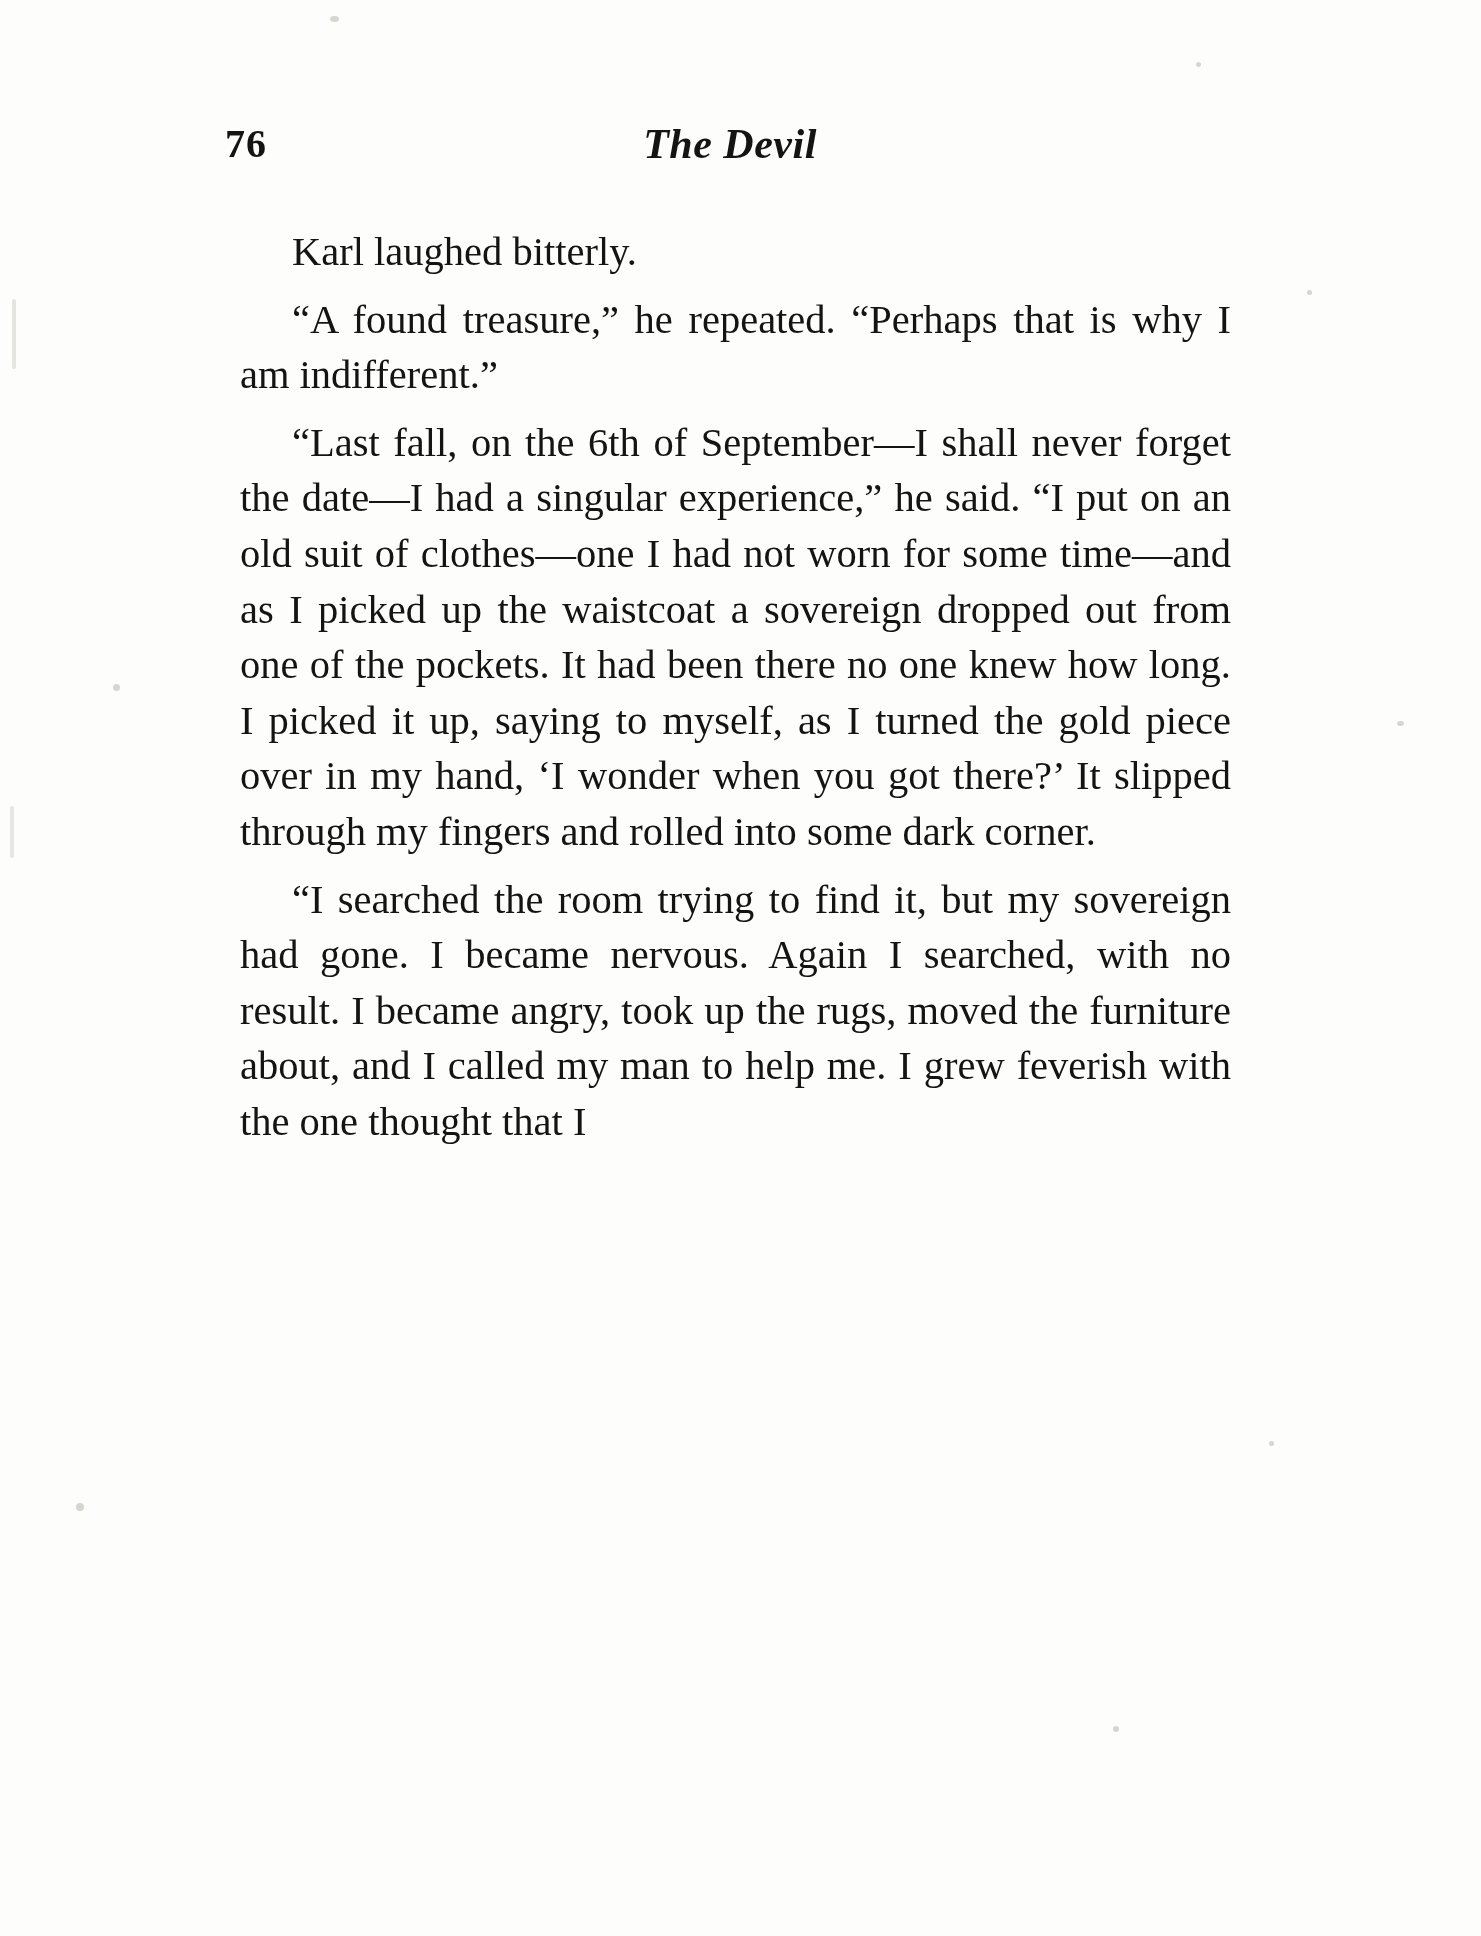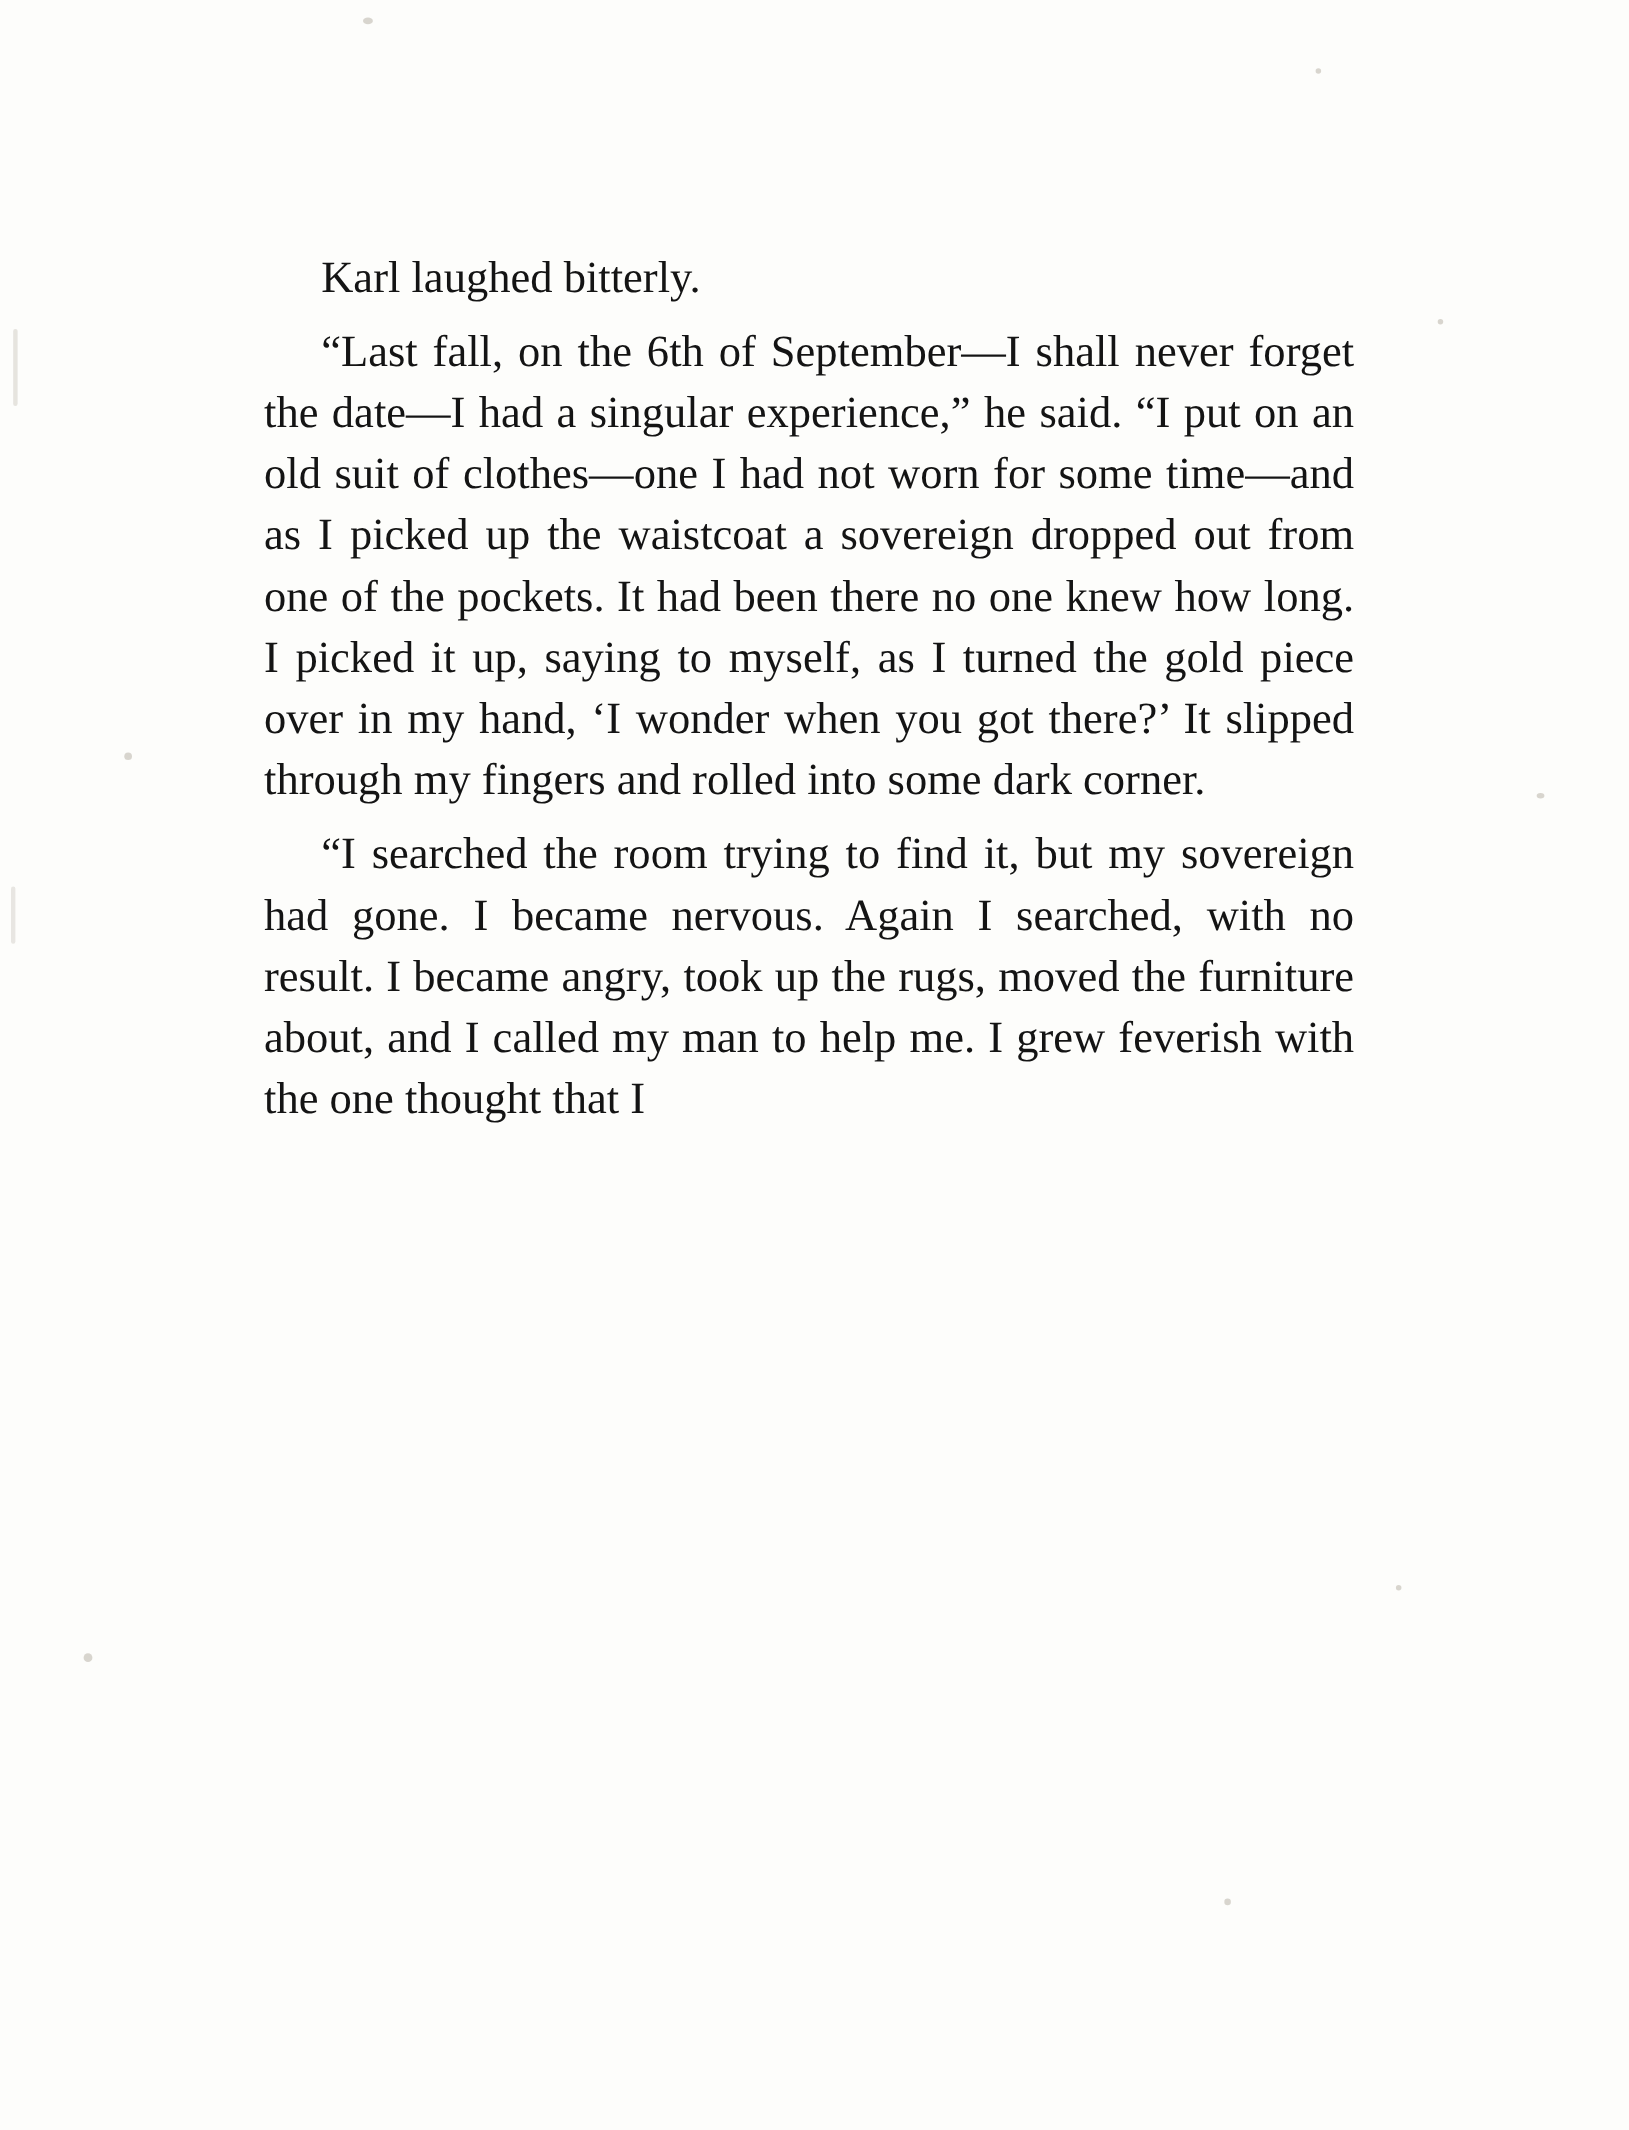--- a/index.html
+++ b/index.html
@@ -98,20 +98,25 @@
   <span class="speck" style="left:1196px;top:62px;width:5px;height:5px;"></span>
   <span class="speck" style="left:1307px;top:290px;width:5px;height:5px;"></span>
   <span class="speck" style="left:113px;top:684px;width:7px;height:7px;"></span>
   <span class="speck" style="left:1397px;top:721px;width:7px;height:5px;"></span>
   <span class="speck" style="left:1269px;top:1441px;width:5px;height:5px;"></span>
   <span class="speck" style="left:1113px;top:1726px;width:6px;height:6px;"></span>
   <span class="speck" style="left:76px;top:1503px;width:8px;height:8px;"></span>
   <span class="speck" style="left:12px;top:299px;width:4px;height:70px;border-radius:2px;opacity:0.35;"></span>
   <span class="speck" style="left:10px;top:806px;width:4px;height:52px;border-radius:2px;opacity:0.3;"></span>
 
+  <div class="header">
+    <div class="folio">76</div>
+    <div class="running-title">The Devil</div>
+  </div>
 
   <div class="body-col">
     <p class="para">Karl laughed bitterly.</p>
+    <p class="para">“A found treasure,” he repeated.  “Perhaps that is why I am indifferent.”</p>
     <p class="para">“Last fall, on the 6th of September—I shall never forget the date—I had a singular experience,” he said.  “I put on an old suit of clothes—one I had not worn for some time—and as I picked up the waistcoat a sovereign dropped out from one of the pockets.  It had been there no one knew how long.  I picked it up, saying to myself, as I turned the gold piece over in my hand, ‘I wonder when you got there?’  It slipped through my fingers and rolled into some dark corner.</p>
     <p class="para last">“I searched the room trying to find it, but my sovereign had gone.  I became nervous. Again I searched, with no result.  I became angry, took up the rugs, moved the furniture about, and I called my man to help me. I grew feverish with the one thought that I</p>
   </div>
 
 </div>
 
 </body></html>

